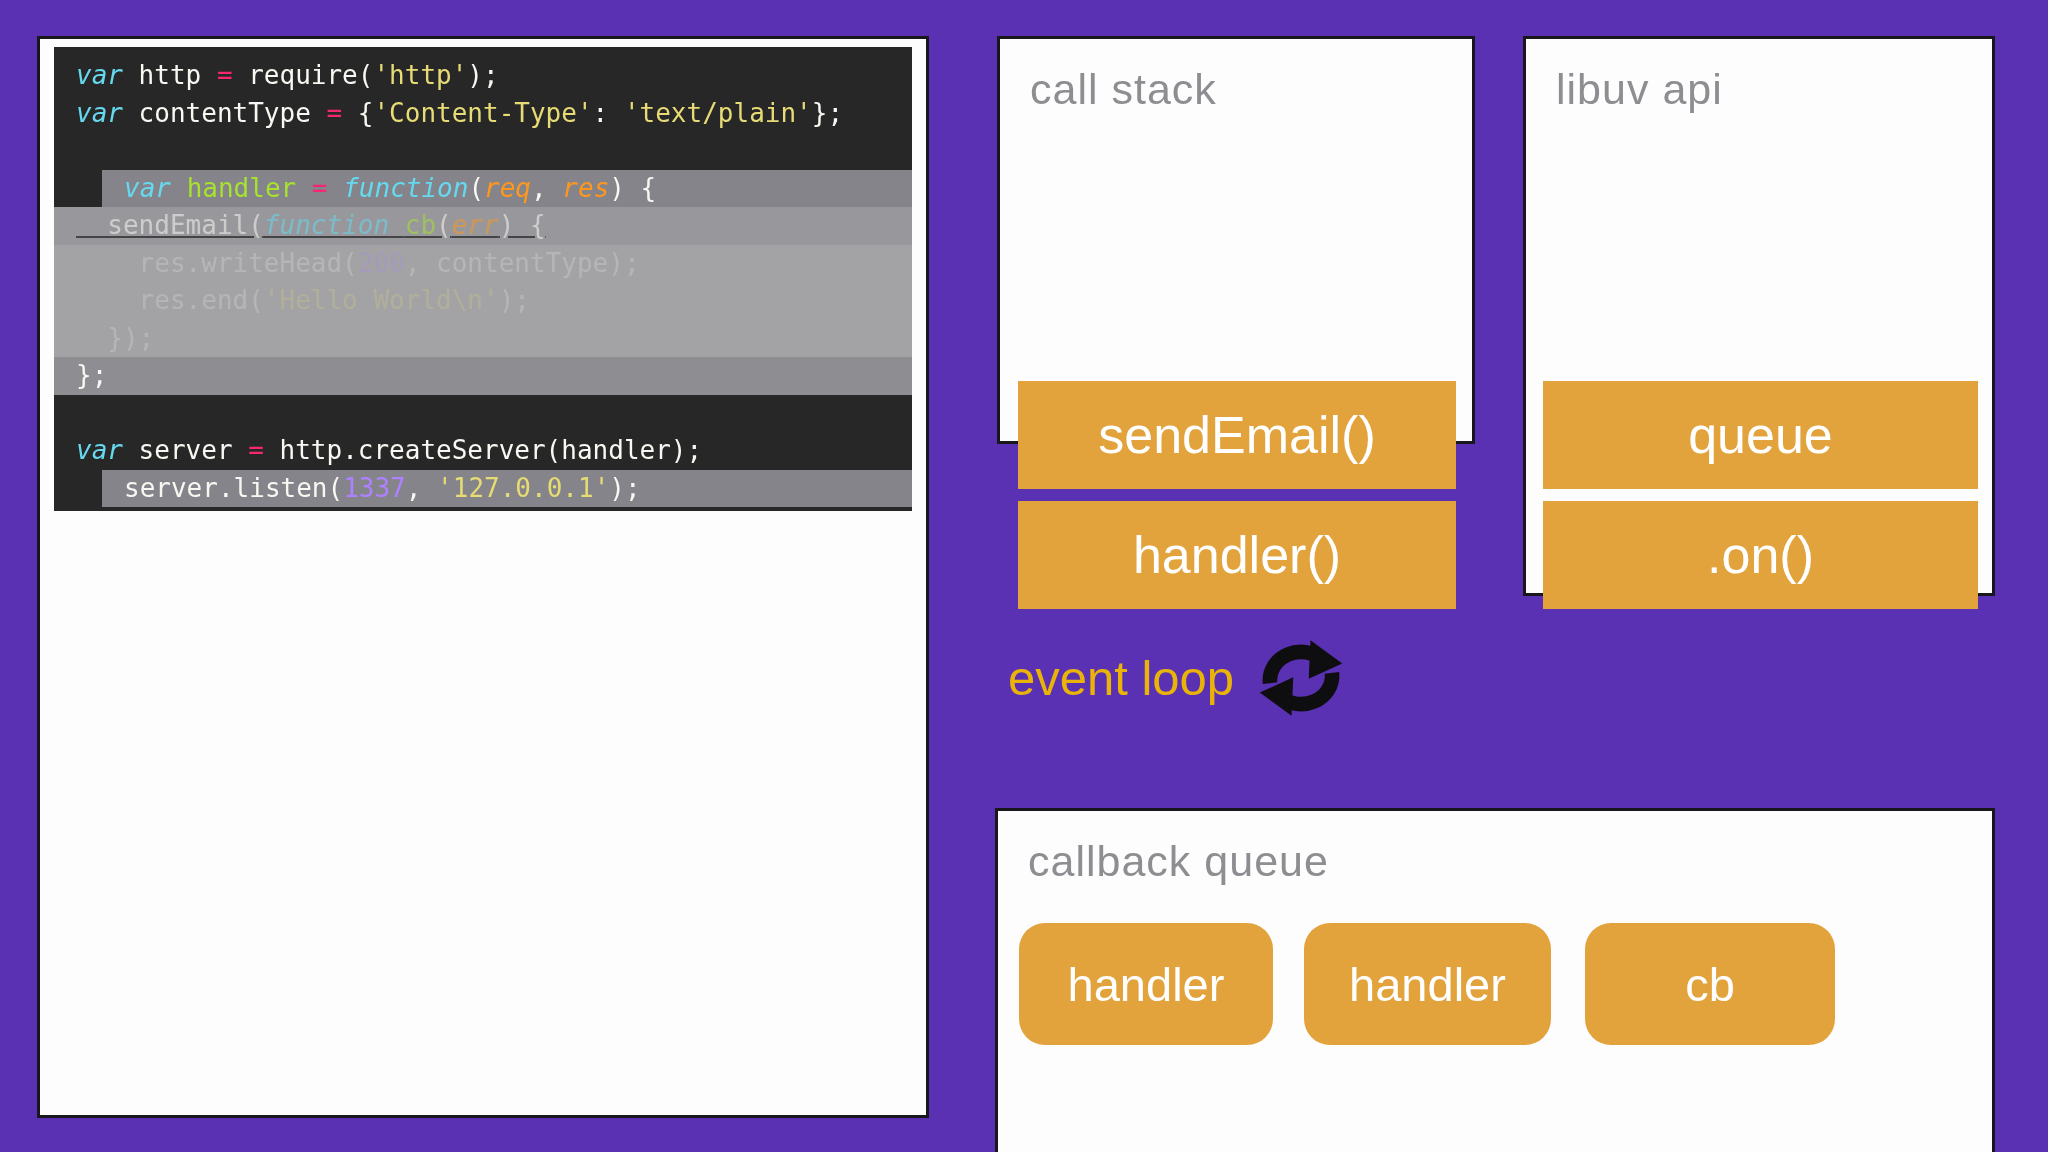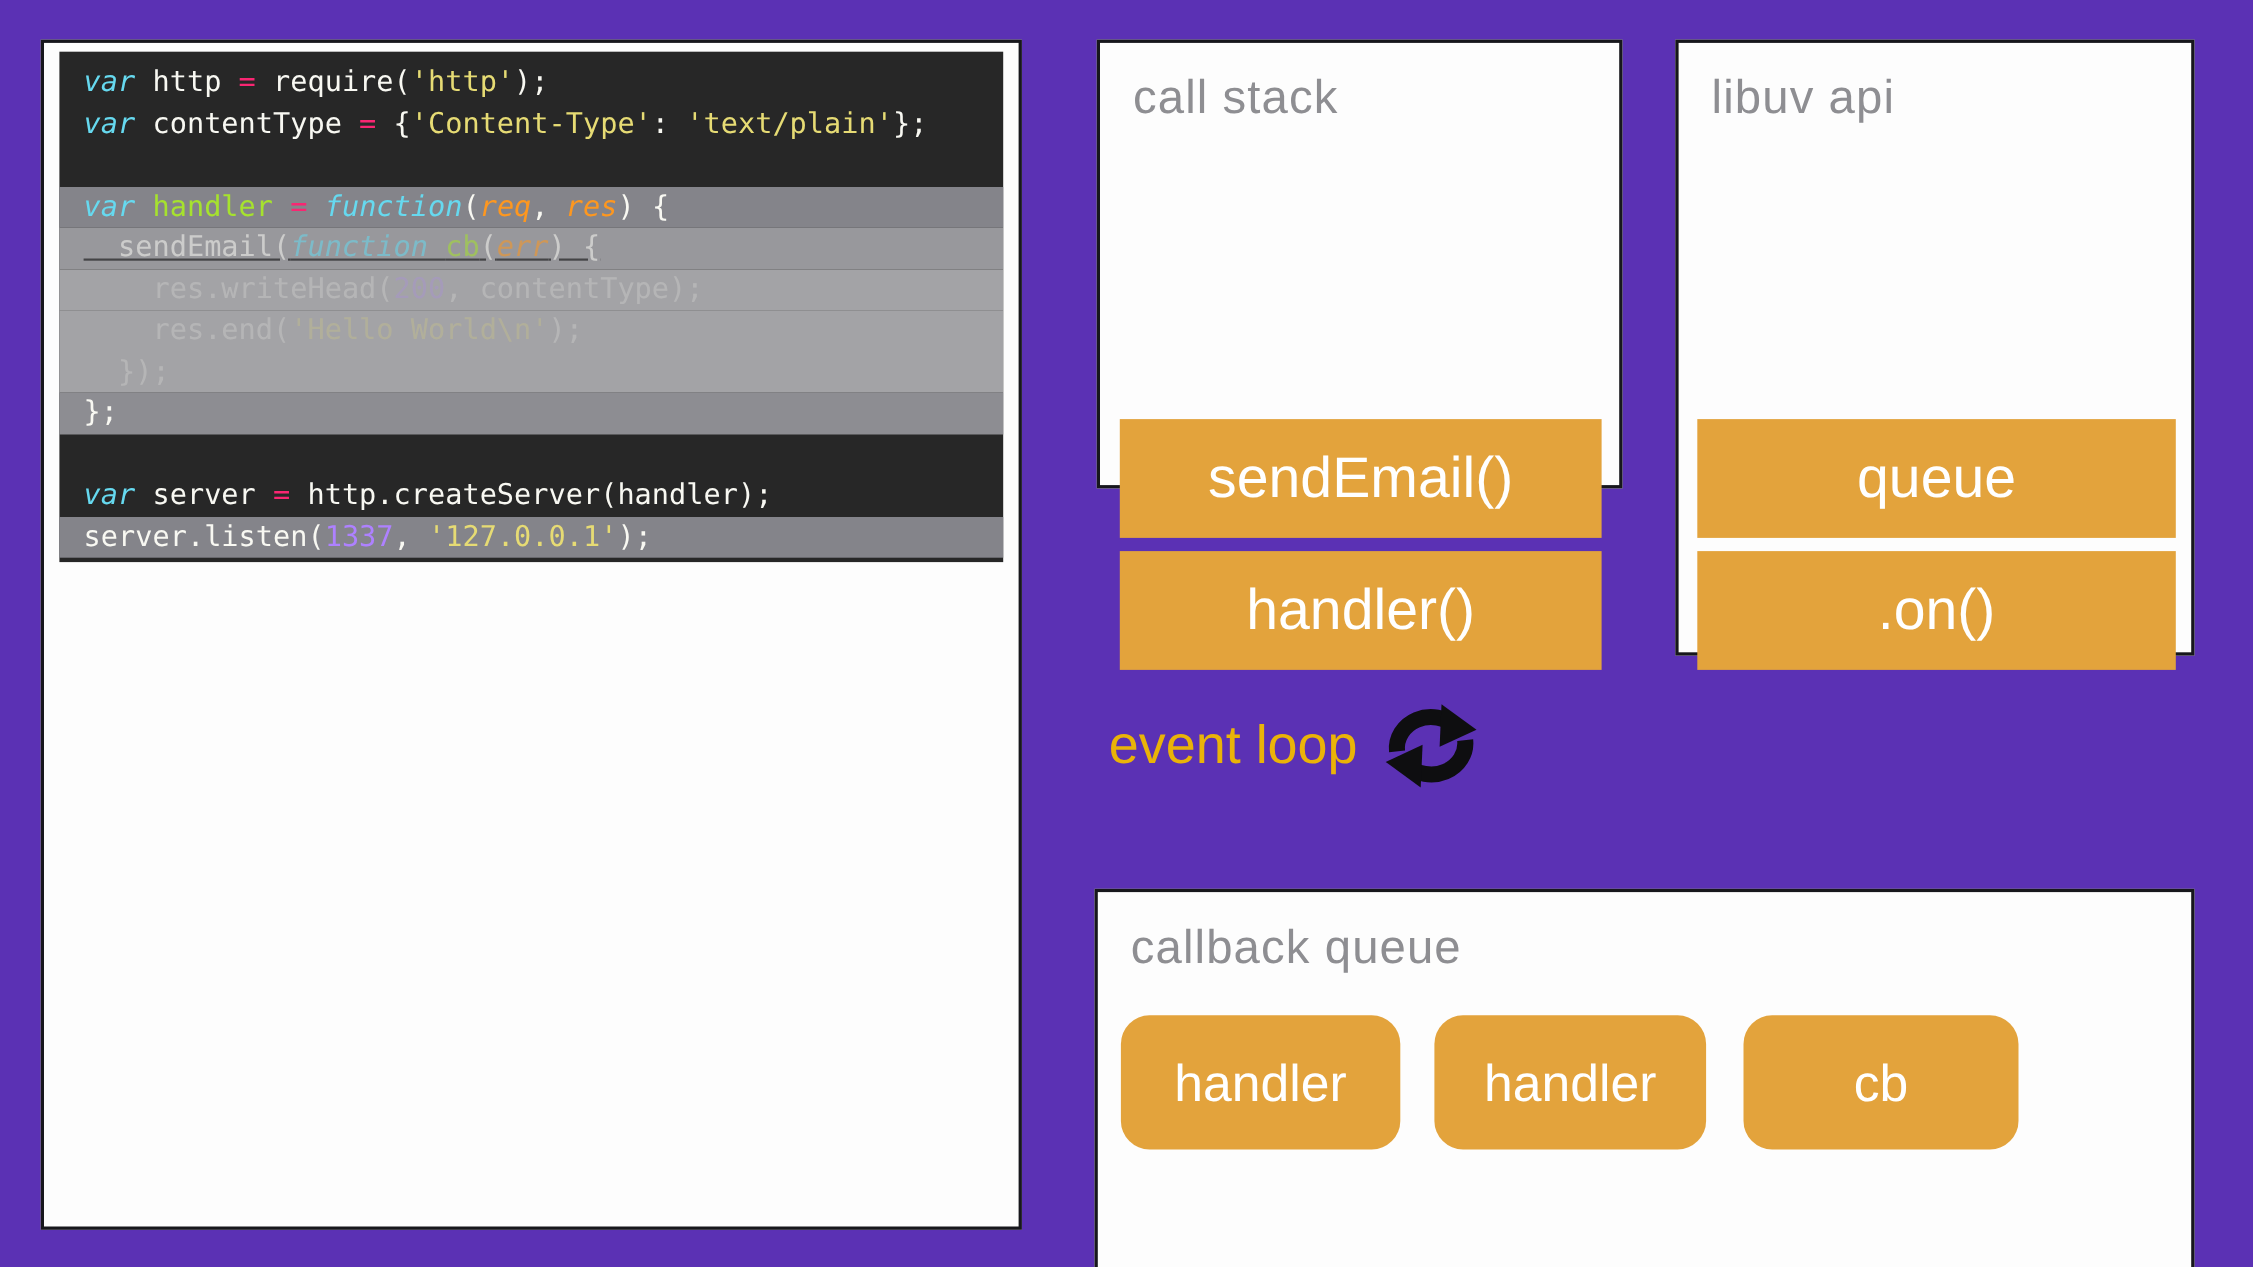--- a/index.html
+++ b/index.html
@@ -17,21 +17,21 @@
     font-size:43px;color:#8e8e92;letter-spacing:1px;
   }
   
   #code-panel{left:37px;top:36px;width:892px;height:1082px;}
   #code-block{
     position:absolute;left:14px;top:8px;width:858px;height:464px;
     background:#272727;box-sizing:border-box;padding-top:10px;
     font-family:"DejaVu Sans Mono", monospace;font-size:26px;
   }
   .code-line{height:37.5px;line-height:37.5px;white-space:pre;padding-left:22px;}
-  .style-selected  {background:#84848a;}
+  .style-selected  {background:#84848a;margin-left:48px;}
   .style-selected2 {background:#8d8d92;}
   .style-semi      {background:#98989c;}
   .style-faded     {background:#a3a3a6;}
   .style-semi  .wrap{opacity:.55;text-decoration:underline;}
   .style-faded .wrap{opacity:.22;}
   .tk-kw   {color:#66d9ef;font-style:italic;}
   .tk-fn   {color:#a6e22e;}
   .tk-op   {color:#f92672;}
   .tk-str  {color:#e6db74;}
   .tk-num  {color:#ae81ff;}

